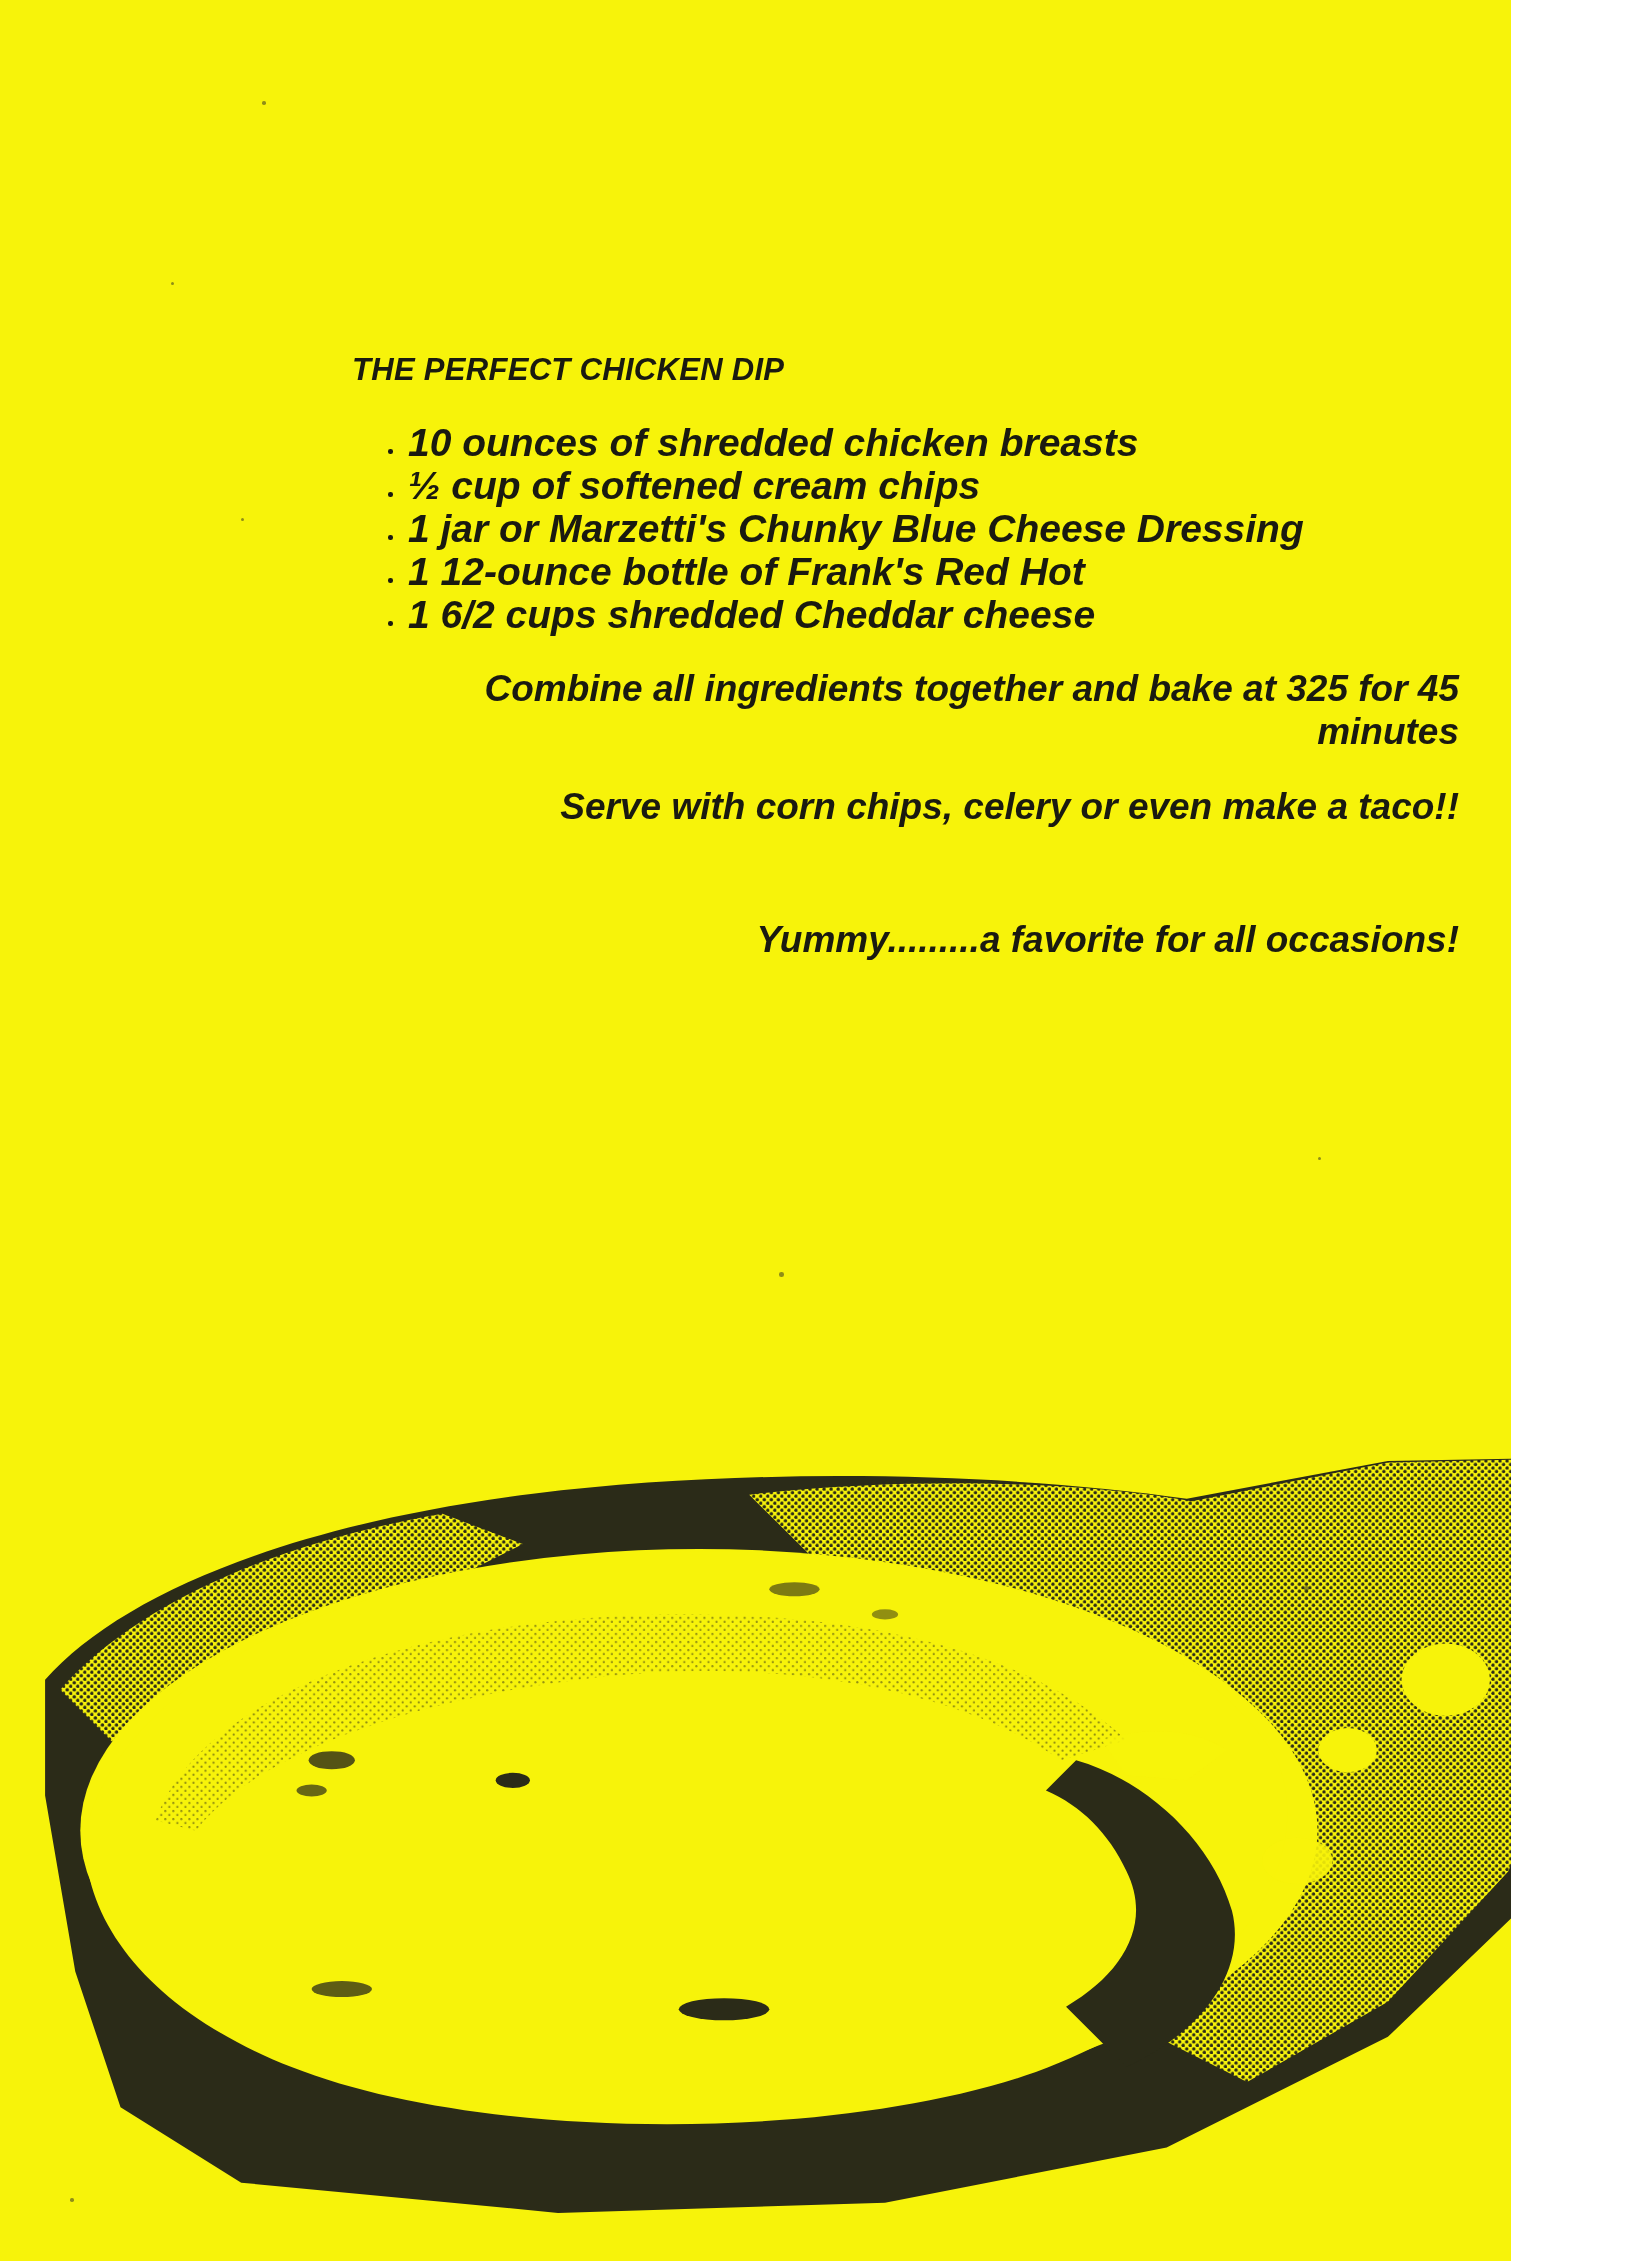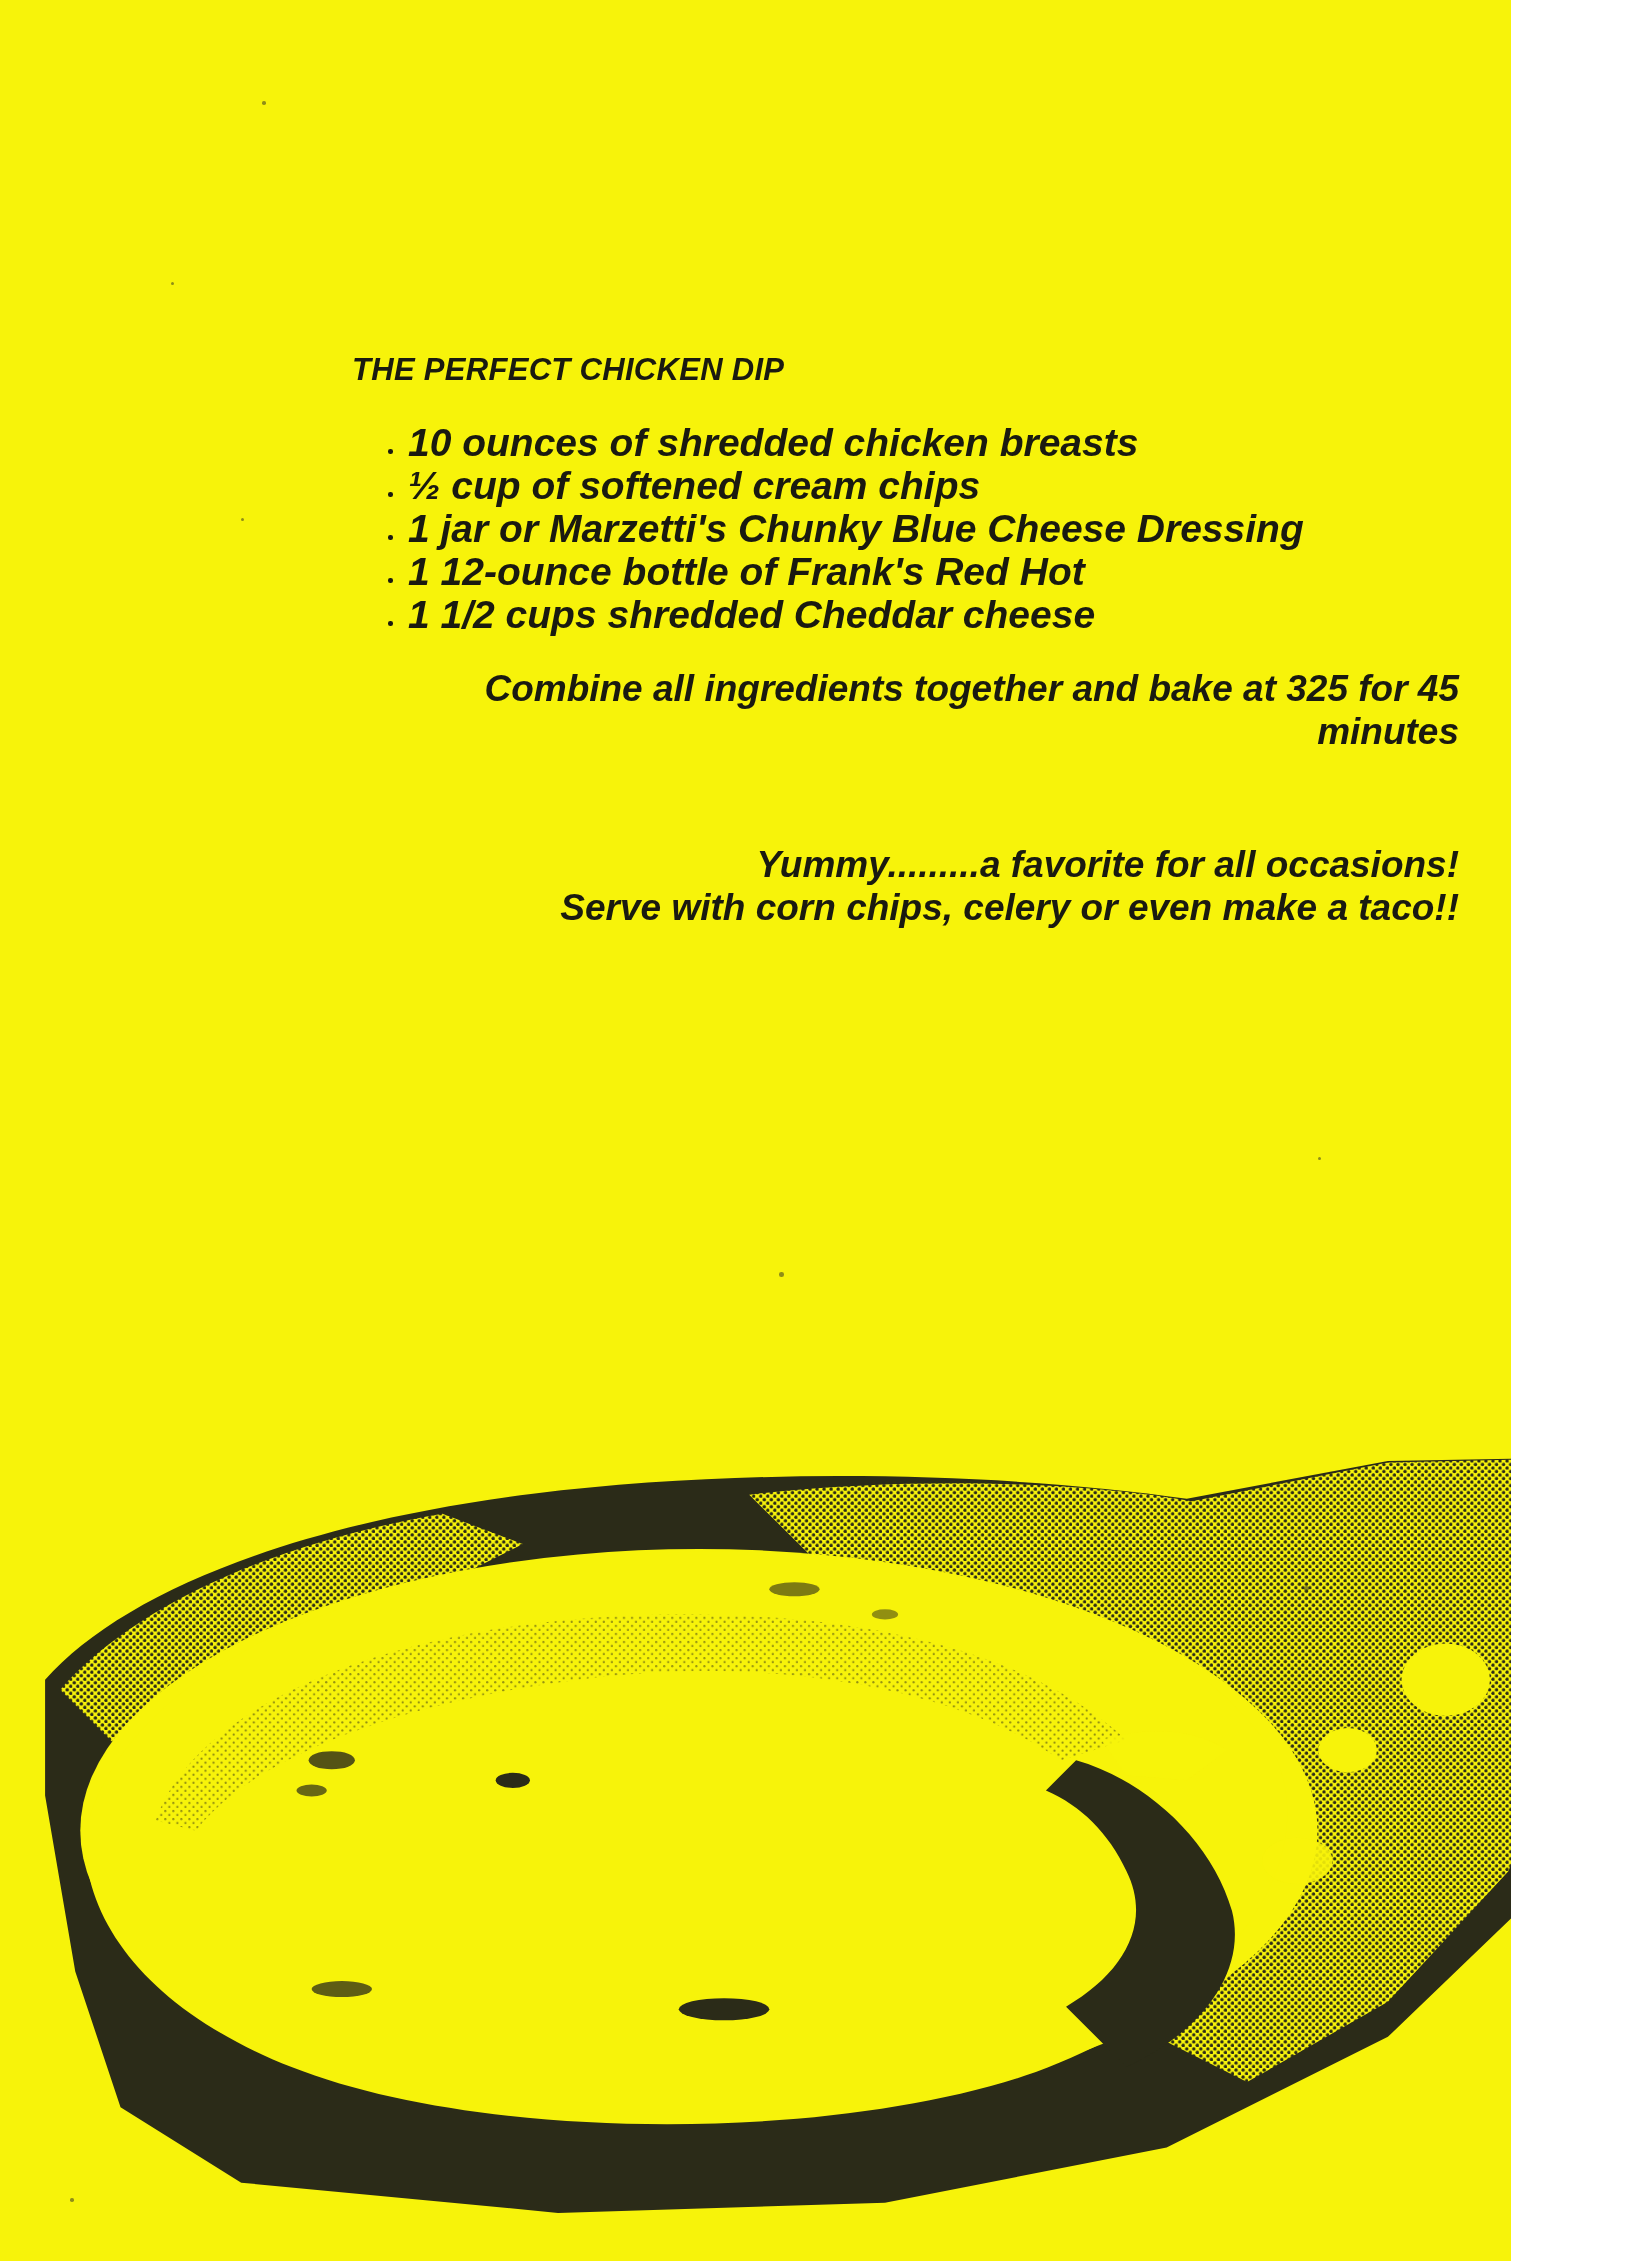--- a/index.html
+++ b/index.html
@@ -96,28 +96,28 @@
 
   <div class="recipe">
 
     <h1 class="recipe-title">THE PERFECT CHICKEN DIP</h1>
 
     <ul class="ingredients">
       <li>10 ounces of shredded chicken breasts</li>
       <li>½ cup of softened cream chips</li>
       <li>1 jar or Marzetti's Chunky Blue Cheese Dressing</li>
       <li>1 12-ounce bottle of Frank's Red Hot</li>
-      <li>1 1/2 cups shredded Cheddar cheese</li>
+      <li>1 6/2 cups shredded Cheddar cheese</li>
     </ul>
 
     <p class="para">Combine all ingredients together and bake at 325 for 45 minutes</p>
 
+    <p class="para">Serve with corn chips, celery or even make a taco!!</p>
+
     <p class="para closing">Yummy.........a favorite for all occasions!</p>
-
-    <p class="para">Serve with corn chips, celery or even make a taco!!</p>
   </div>
 
   <div class="photo">
     <svg viewBox="0 0 3070 1700" preserveAspectRatio="none" aria-hidden="true">
       <defs>
         <pattern id="halftone" width="14" height="14" patternUnits="userSpaceOnUse">
           <rect width="14" height="14" fill="#f7f30a"></rect>
           <circle cx="4" cy="4" r="3.4" fill="#2b2b18"></circle>
           <circle cx="11" cy="11" r="3.4" fill="#2b2b18"></circle>
         </pattern>

